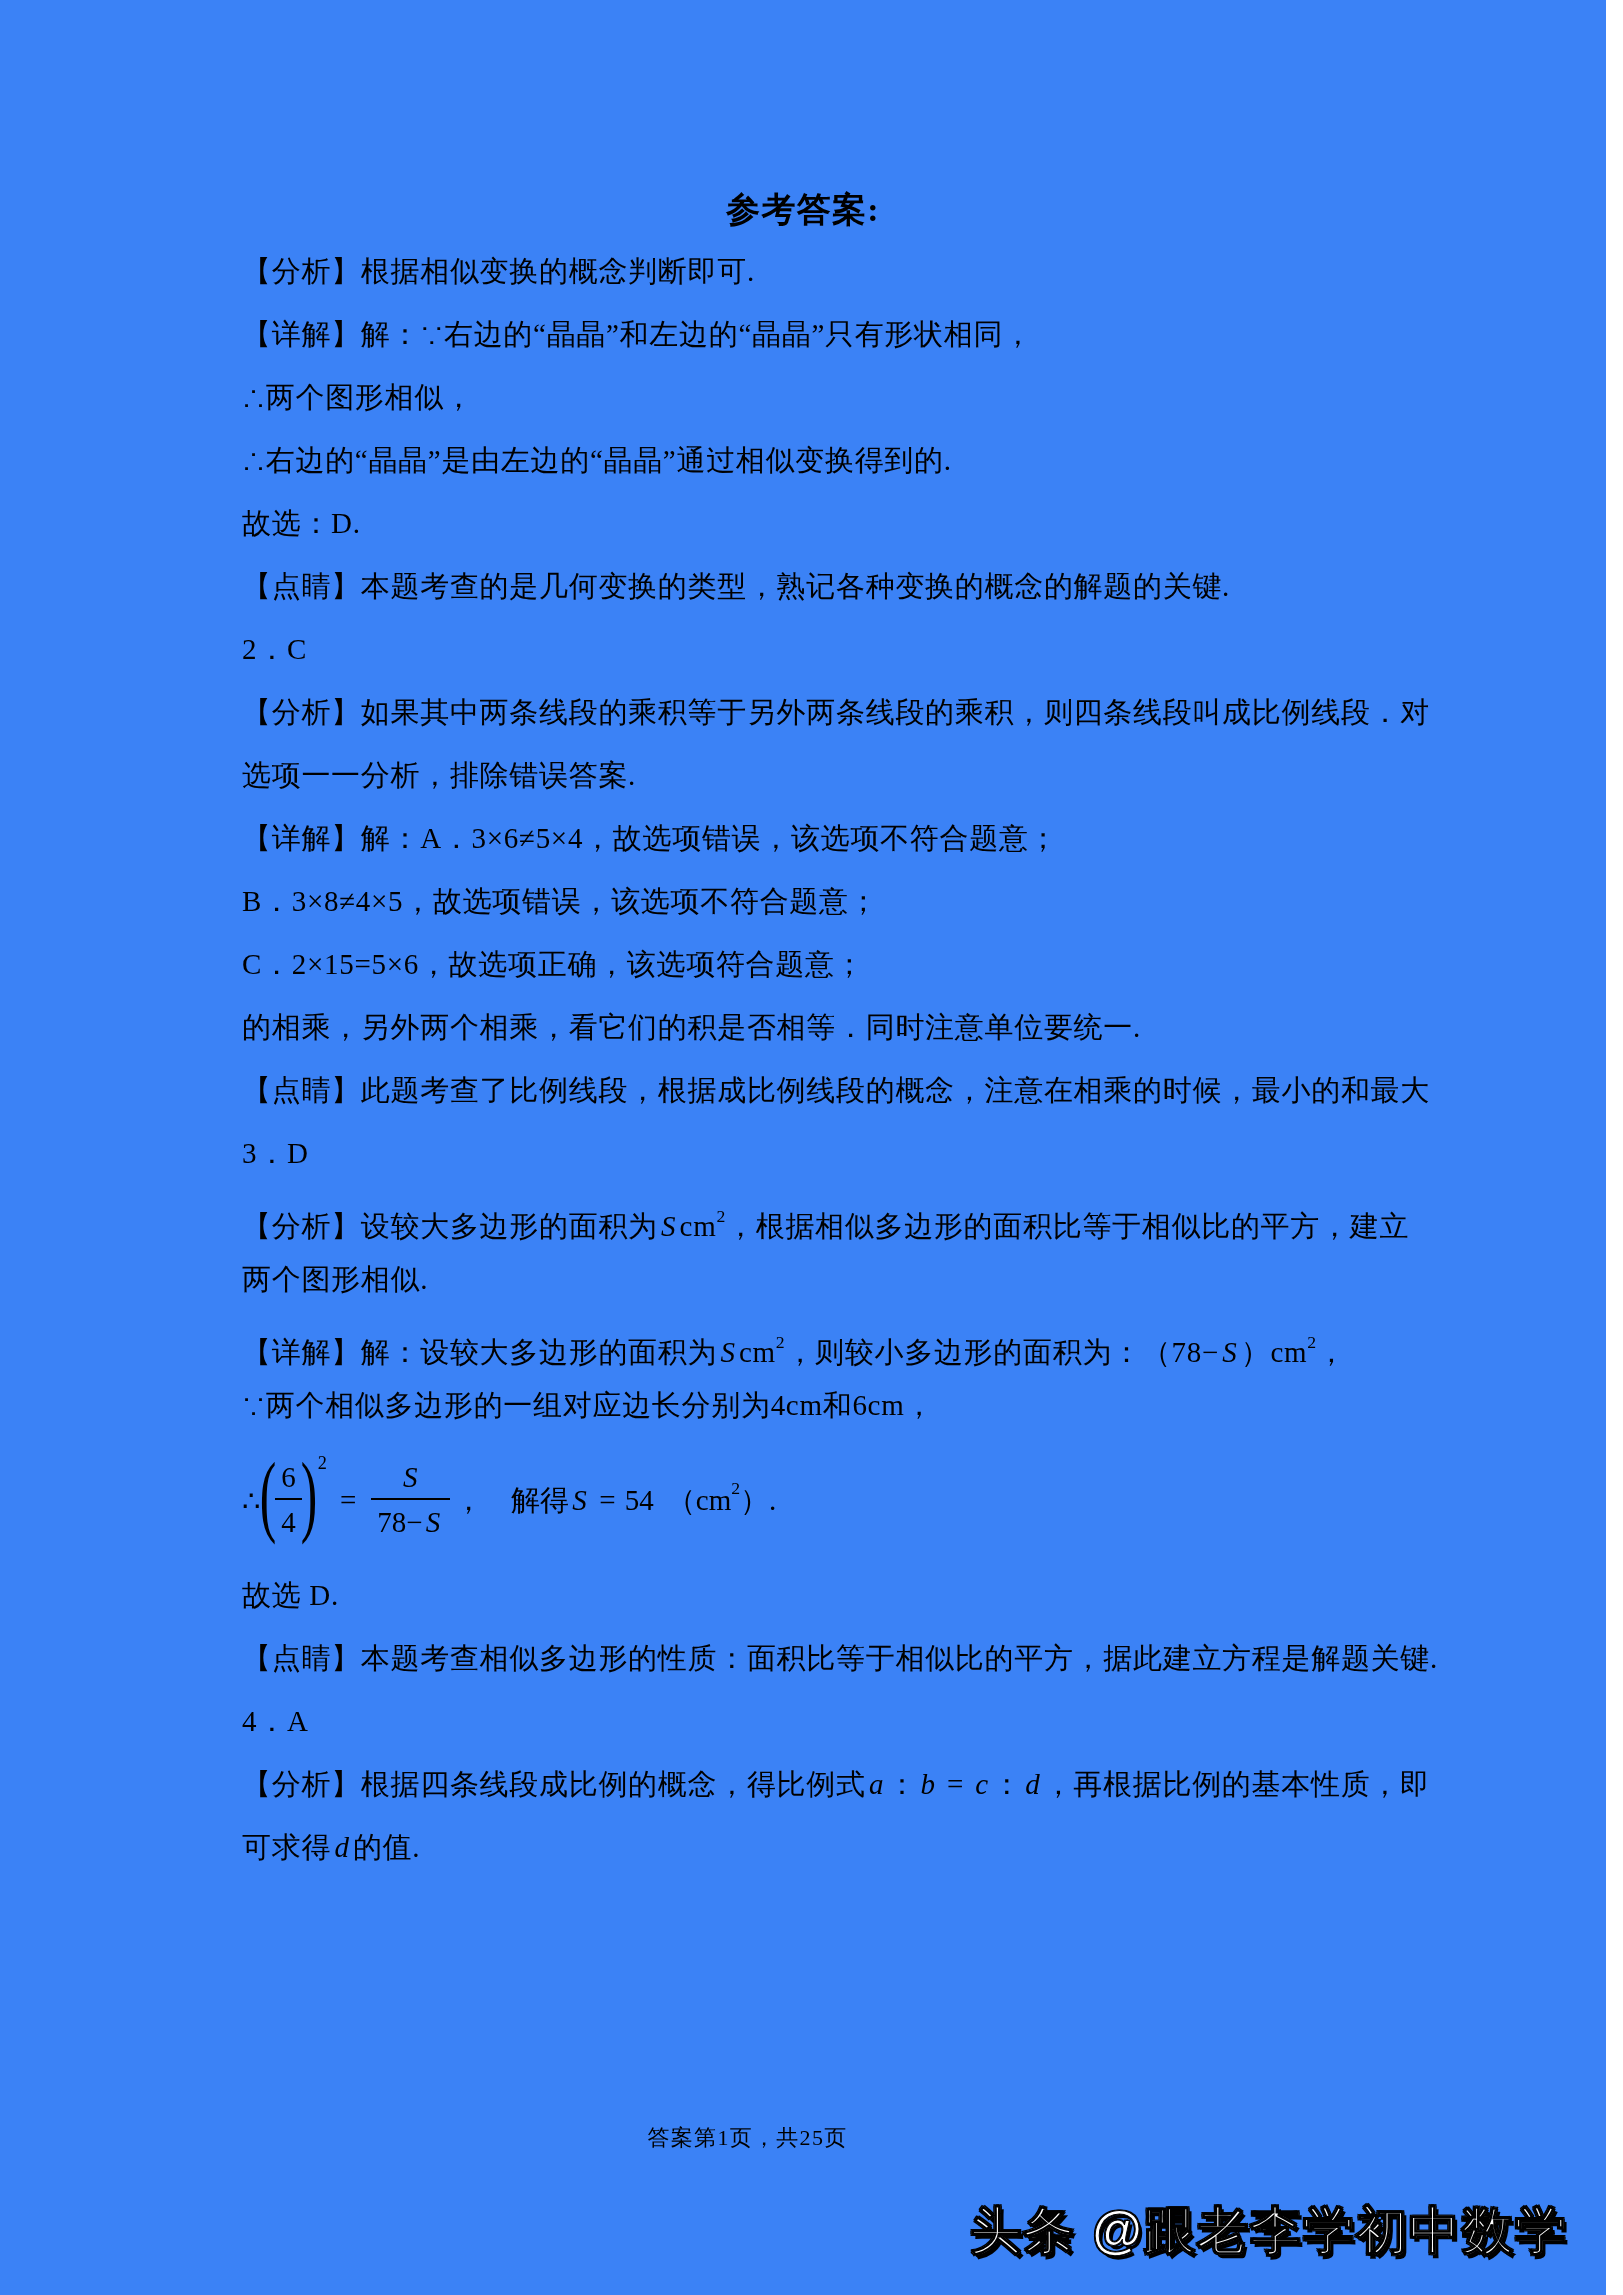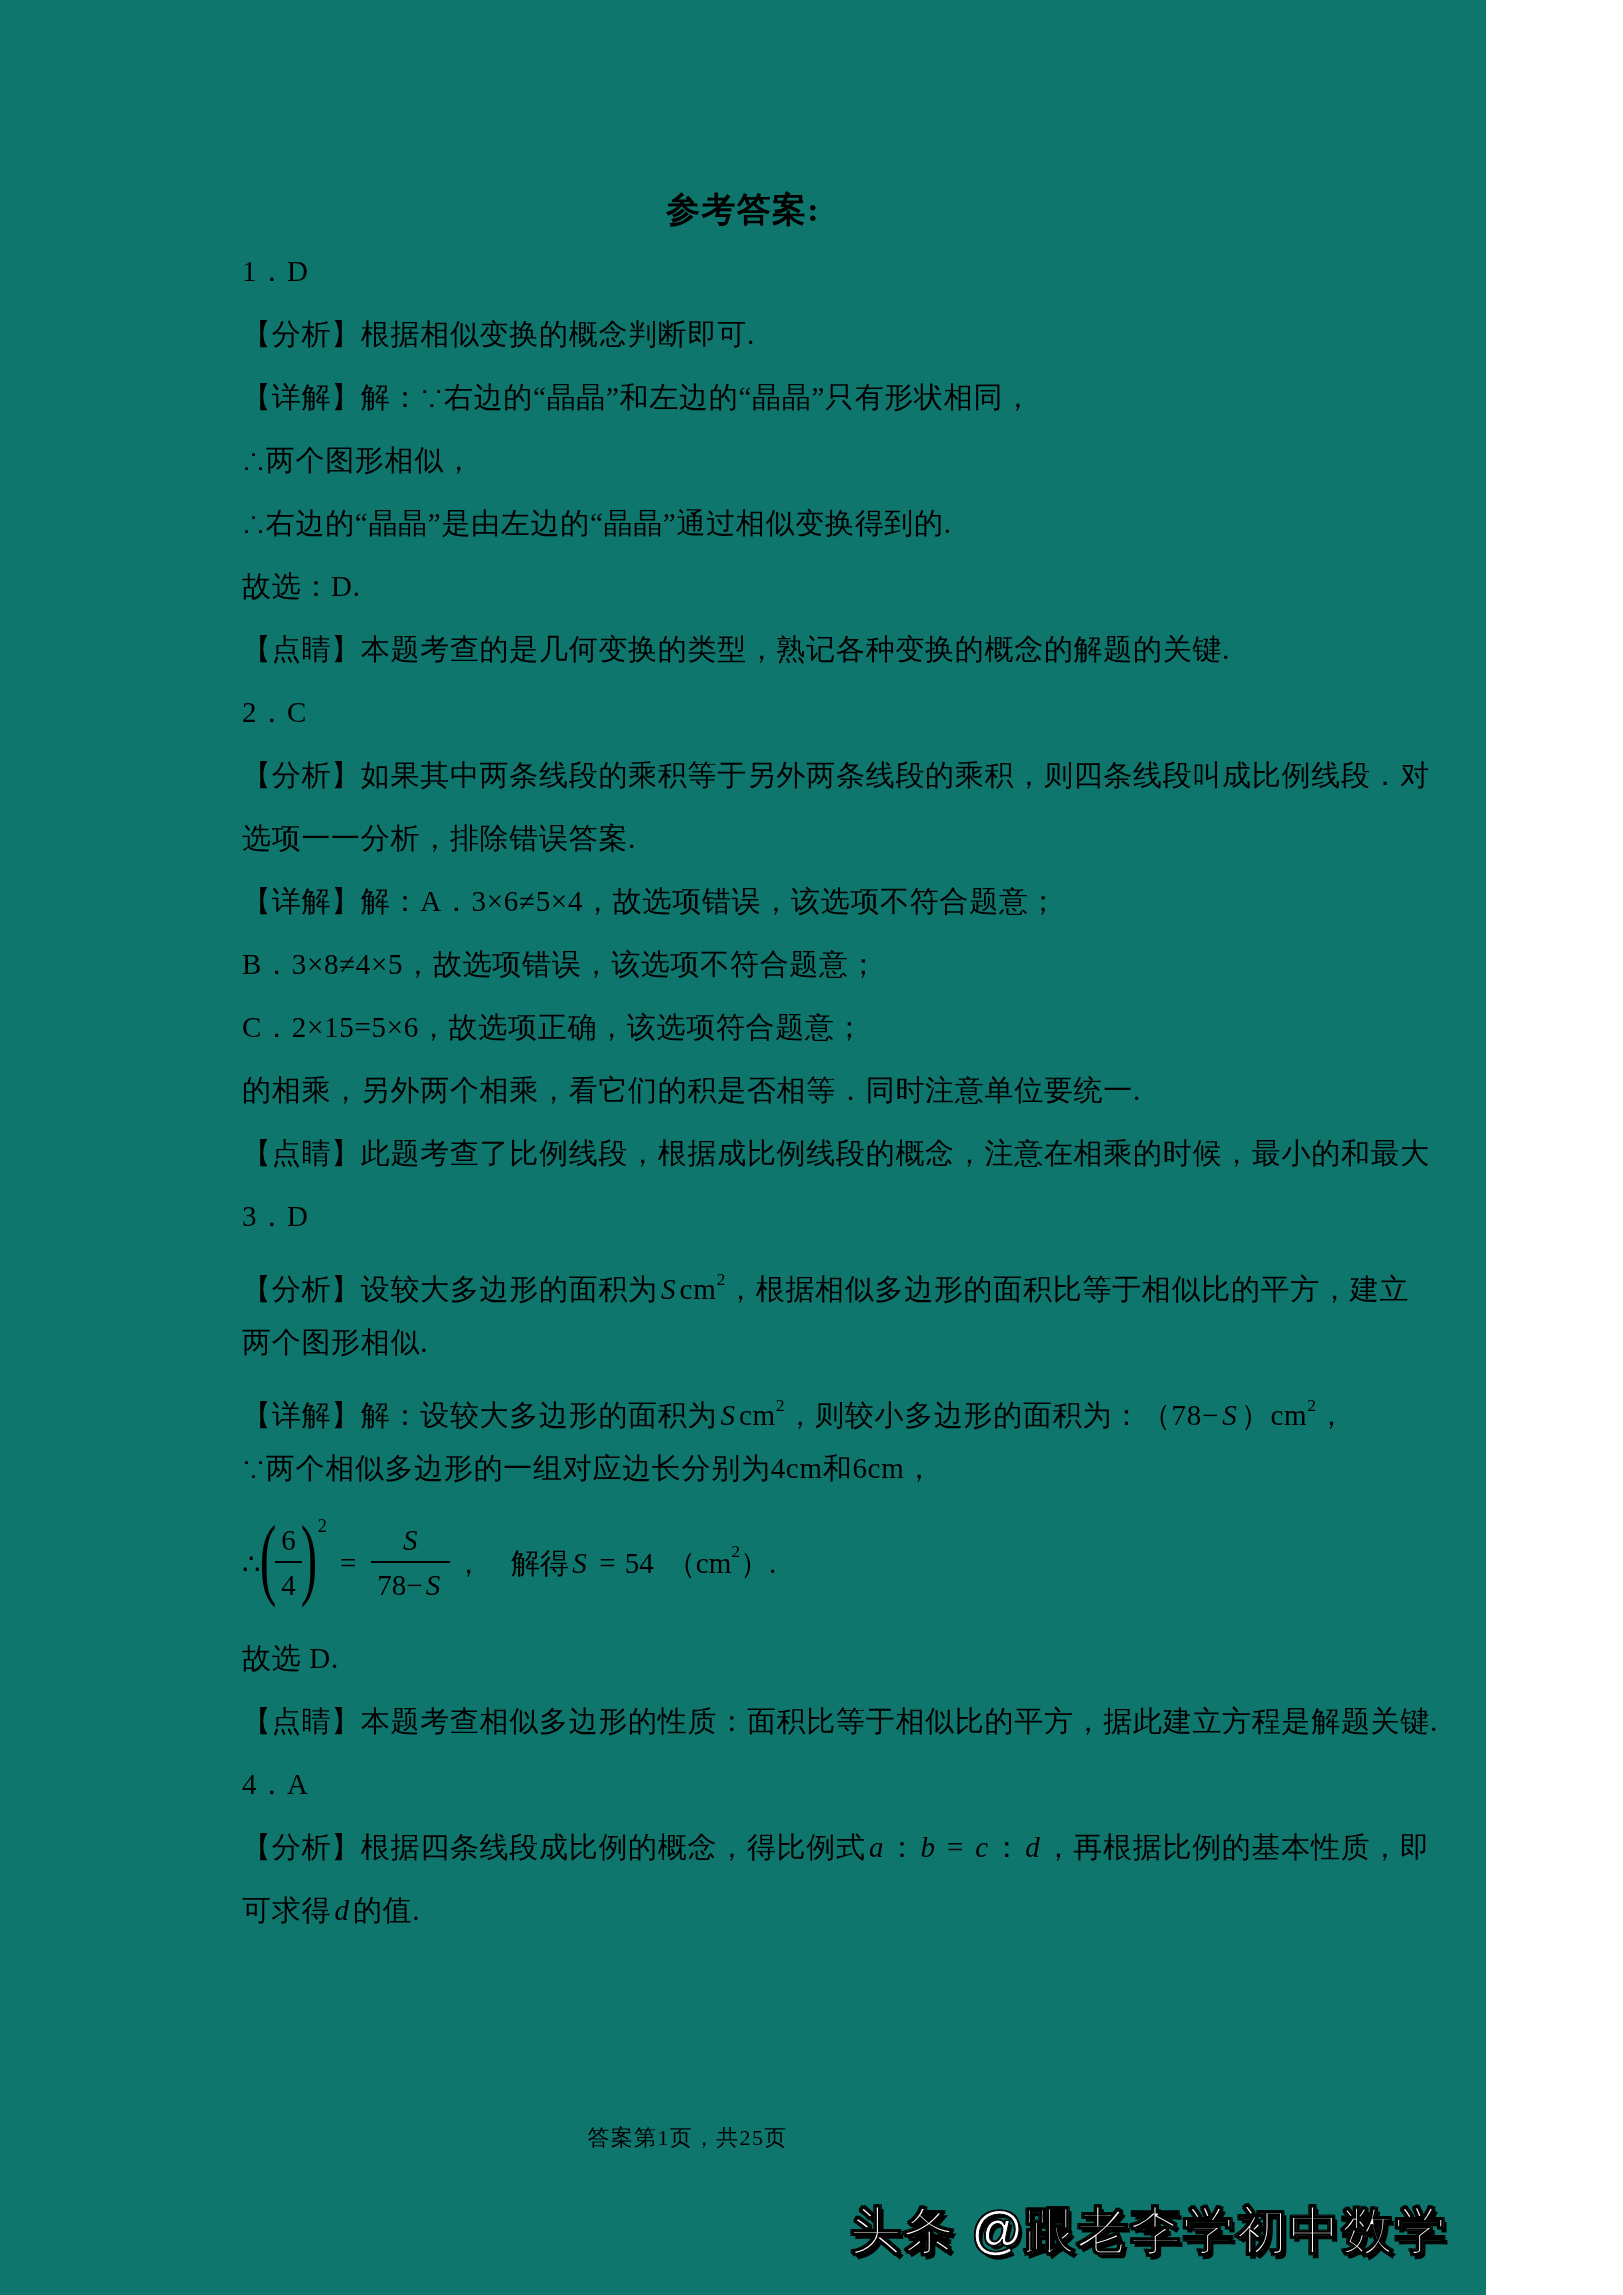--- a/index.html
+++ b/index.html
@@ -2,23 +2,23 @@
 <html style="font-size:10.5px"><head>
 <meta charset="utf-8">
 <style>
   html, body {
     margin: 0;
     padding: 0;
     background: #ffffff;
   }
   .page {
     position: relative;
-    width: 1486px;
+    width: 1606px;
     height: 2295px;
-    background: #0f766e;
+    background: #3b82f6;
     color: #000000;
     font-family: "Liberation Serif", "DejaVu Serif", serif;
     overflow: hidden;
   }
   .doc-title {
     position: absolute;
     top: 178px;
     left: 0;
     width: 100%;
     height: 63px;
@@ -126,21 +126,20 @@
 </head>
 <body>
 
 <div class="page">
 
   <div class="doc-title">参考答案:</div>
 
   <div class="body-col">
 
     <div id="lines-a">
-        <div class="tline"><span>1．D</span></div>
         <div class="tline"><span class="seg-b">【分析】</span><span>根据相似变换的概念判断即可.</span></div>
         <div class="tline"><span class="seg-b">【详解】</span><span>解：∵右边的“晶晶”和左边的“晶晶”只有形状相同，</span></div>
         <div class="tline"><span>∴两个图形相似，</span></div>
         <div class="tline"><span>∴右边的“晶晶”是由左边的“晶晶”通过相似变换得到的.</span></div>
         <div class="tline"><span>故选：D.</span></div>
         <div class="tline"><span class="seg-b">【点睛】</span><span>本题考查的是几何变换的类型，熟记各种变换的概念的解题的关键.</span></div>
         <div class="tline"><span>2．C</span></div>
         <div class="tline"><span class="seg-b">【分析】</span><span>如果其中两条线段的乘积等于另外两条线段的乘积，则四条线段叫成比例线段．对</span></div>
         <div class="tline"><span>选项一一分析，排除错误答案.</span></div>
         <div class="tline"><span class="seg-b">【详解】</span><span>解：A．3×6≠5×4，故选项错误，该选项不符合题意；</span></div>

